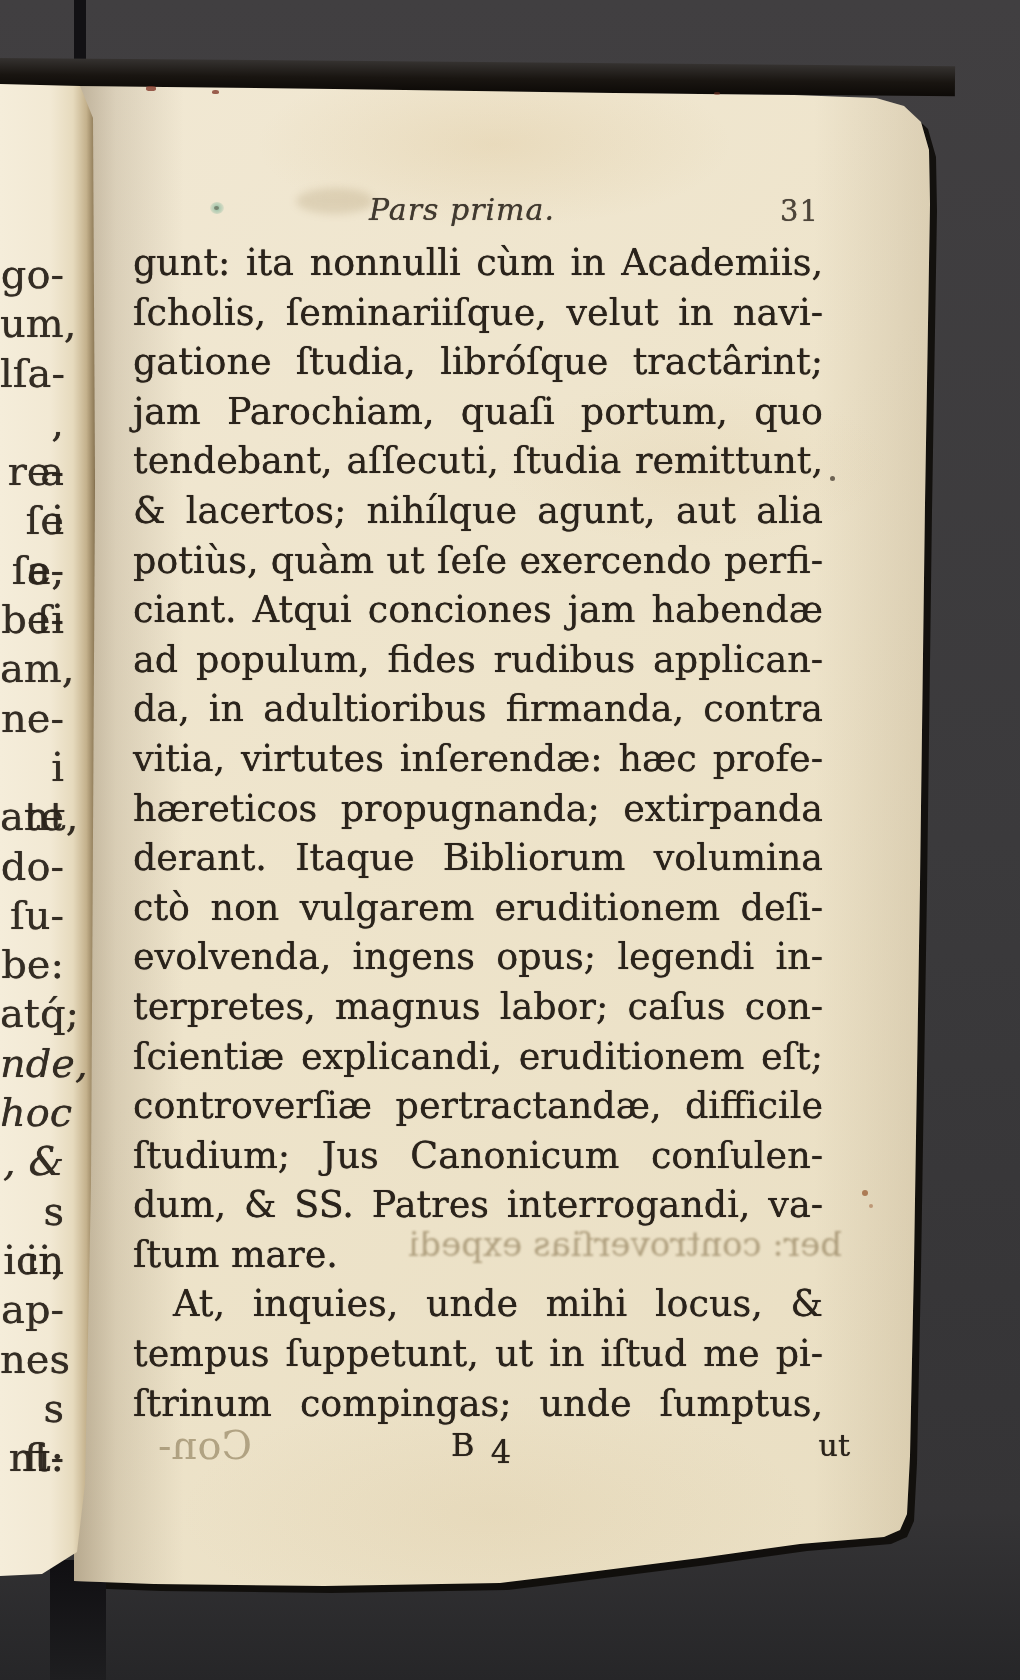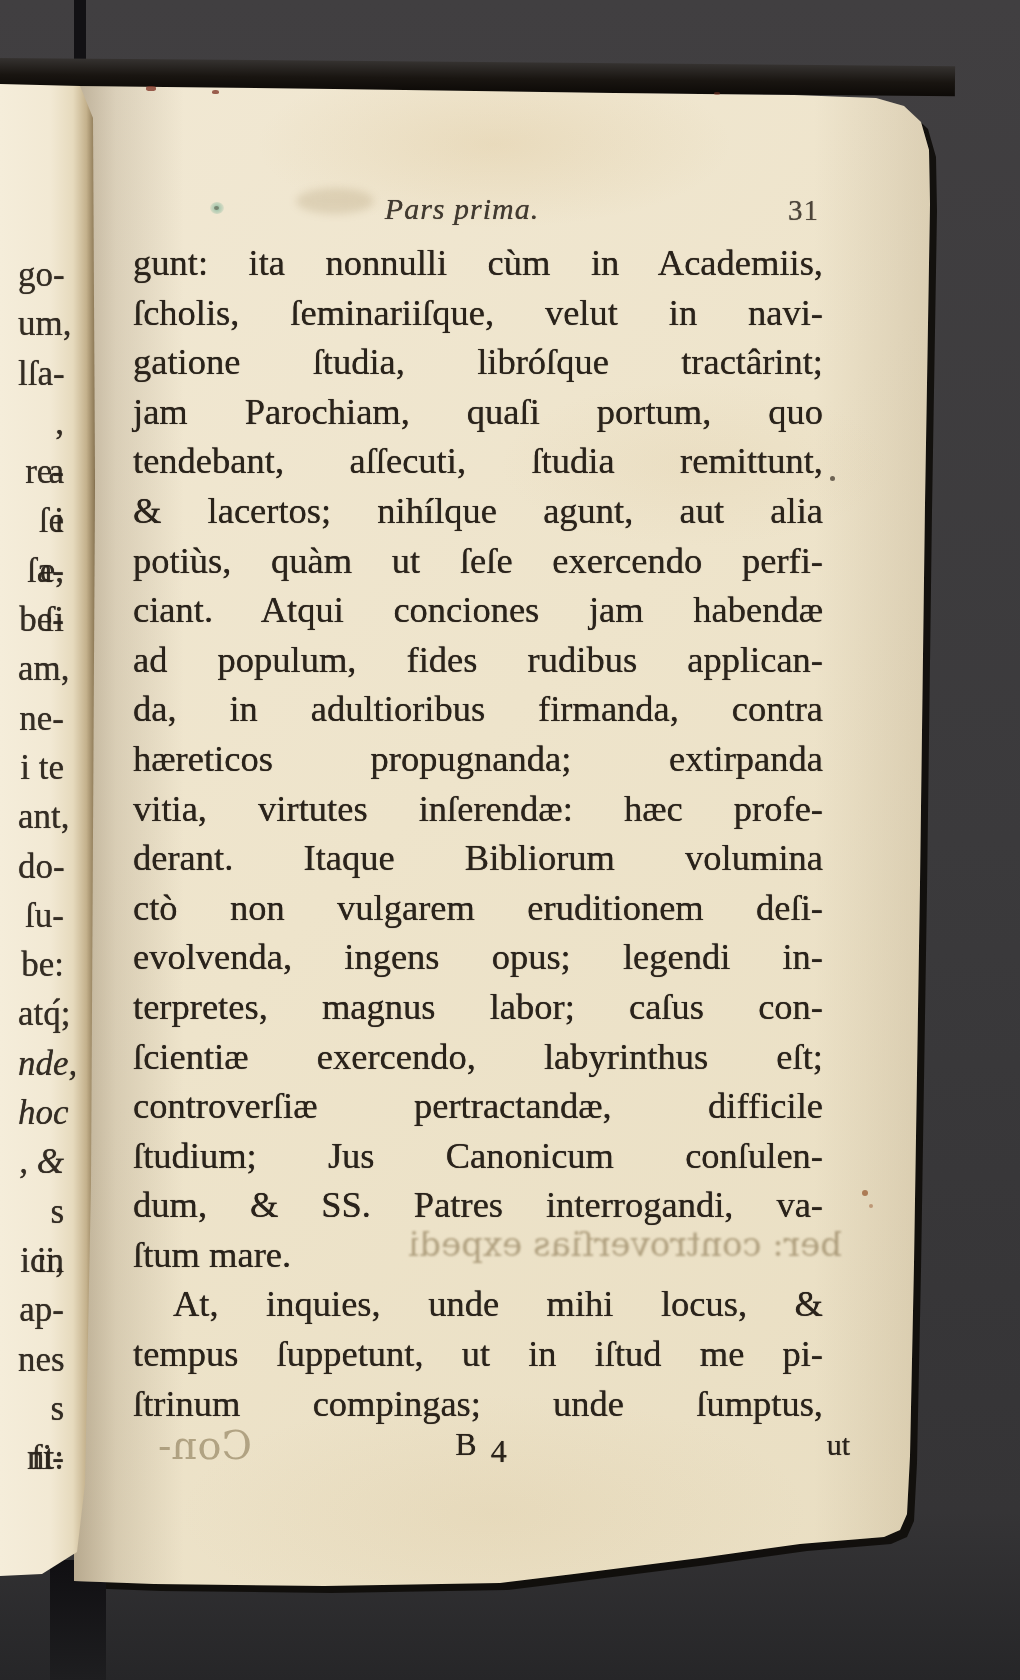--- a/index.html
+++ b/index.html
@@ -44,34 +44,34 @@
   .speck{background:#83392a;border-radius:40%;opacity:.8;}
 
   .green-dot{left:210px;top:202px;width:14px;height:12px;border-radius:50%;
     background:radial-gradient(circle at 50% 50%, #6fae92 0%, rgba(111,174,146,.25) 70%, transparent 100%);opacity:.75;}
   .green-dot i{position:absolute;left:4px;top:4px;width:5px;height:4px;background:#43503f;border-radius:50%;display:block;opacity:.8;}
 
   .header-smudge{left:296px;top:188px;width:78px;height:26px;border-radius:50%;
     background:#9a8255;opacity:.22;filter:blur(4px);}
 
   
-  .textink{color:var(--ink,#2a231b);text-shadow:0 0 .7px rgba(42,35,27,.95);font-family:Liberation Serif, serif;}
+  .textink{color:var(--ink,#2a231b);text-shadow:0 0 .7px rgba(42,35,27,.95);}
   .header-row{left:133px;top:192px;width:690px;height:38px;}
   .header-title{position:absolute;left:0;right:0;text-align:center;transform:translateX(-16px);
     font-style:italic;font-size:30px;letter-spacing:1px;opacity:.88;}
   .page-number{position:absolute;right:4px;top:2px;font-size:29px;opacity:.82;letter-spacing:1px;}
 
   .body-text{left:133px;top:238px;width:690px;}
   .line{height:49.6px;line-height:49.6px;font-size:36.5px;white-space:nowrap;
     text-align:justify;text-align-last:justify;white-space:normal;overflow:visible;}
   .line.noj{text-align:left;text-align-last:left;}
   .line.indent{padding-left:40px;}
 
   .left-frags{left:0;top:250px;width:64px;text-align:right;}
-  .frag{height:49.3px;line-height:49.3px;font-size:35px;opacity:.95;padding-left:18px;}
+  .frag{height:49.3px;line-height:49.3px;font-size:40px;opacity:.95;}
   .frag.it{font-style:italic;}
 
   .sig-row{left:133px;top:1426px;width:690px;text-align:center;font-size:32px;}
   .sig-row .numeral{display:inline-block;transform:translate(6px,7px);}
   .catchword{left:780px;top:1428px;width:70px;text-align:right;font-size:30px;}
 
   .ghost{color:rgba(128,108,70,.55);transform:scaleX(-1);filter:blur(.8px);
     font-size:34px;white-space:nowrap;}
   .ghost2{color:rgba(118,99,62,.5);transform:scaleX(-1);filter:blur(.6px);font-size:40px;}
 
@@ -111,27 +111,27 @@
       <div class="line">gunt: ita nonnulli cùm in Academiis,</div>
       <div class="line">ſcholis, ſeminariiſque, velut in navi-</div>
       <div class="line">gatione ſtudia, libróſque tractârint;</div>
       <div class="line">jam Parochiam, quaſi portum, quo</div>
       <div class="line">tendebant, aſſecuti, ſtudia remittunt,</div>
       <div class="line">&amp; lacertos; nihílque agunt, aut alia</div>
       <div class="line">potiùs, quàm ut ſeſe exercendo perfi-</div>
       <div class="line">ciant. Atqui conciones jam habendæ</div>
       <div class="line">ad populum, fides rudibus applican-</div>
       <div class="line">da, in adultioribus firmanda, contra</div>
+      <div class="line">vitia, virtutes inſerendæ: hæc profe-</div>
       <div class="line">hæreticos propugnanda; extirpanda</div>
-      <div class="line">vitia, virtutes inſerendæ: hæc profe-</div>
       <div class="line">derant. Itaque Bibliorum volumina</div>
       <div class="line">ctò non vulgarem eruditionem deſi-</div>
       <div class="line">evolvenda, ingens opus; legendi in-</div>
       <div class="line">terpretes, magnus labor; caſus con-</div>
-      <div class="line">ſcientiæ exercendo, labyrinthus eſt;</div>
+      <div class="line">ſcientiæ explicandi, eruditionem eſt;</div>
       <div class="line">controverſiæ pertractandæ, difficile</div>
       <div class="line">ſtudium; Jus Canonicum conſulen-</div>
       <div class="line">dum, &amp; SS. Patres interrogandi, va-</div>
       <div class="line noj">ſtum mare.</div>
       <div class="line indent">At, inquies, unde mihi locus, &amp;</div>
       <div class="line">tempus ſuppetunt, ut in iſtud me pi-</div>
       <div class="line">ſtrinum compingas; unde ſumptus,</div>
     </div>
 
   <div class="abs left-frags textink" id="left-fragments">

